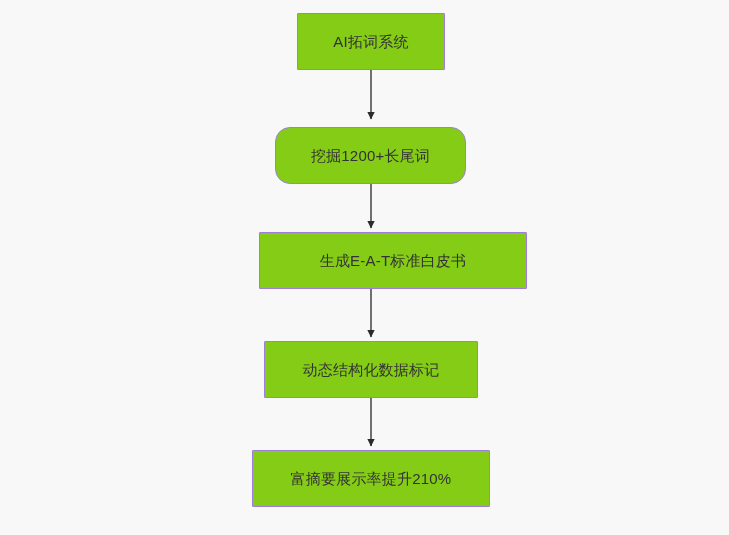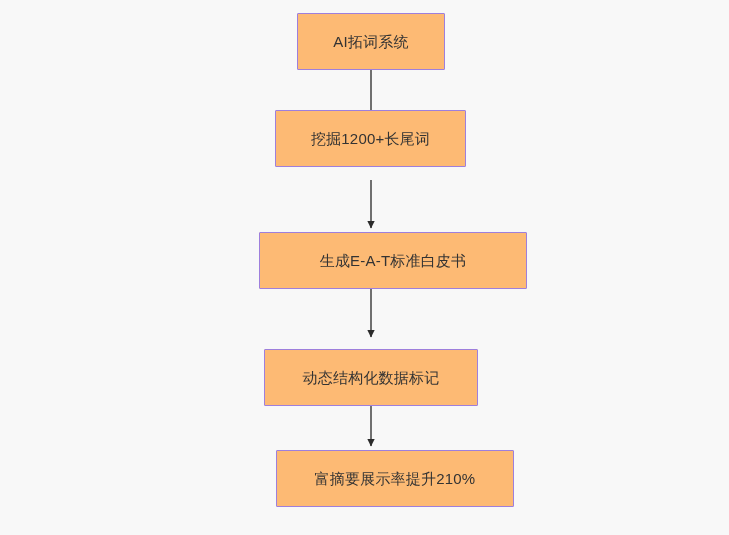--- a/index.html
+++ b/index.html
@@ -22,42 +22,42 @@
     position: absolute;
     left: 0;
     top: 0;
     width: 729px;
     height: 535px;
     pointer-events: none;
   }
   .node {
     position: absolute;
     box-sizing: border-box;
-    background: #fdba74;
+    background: #84cc16;
     border: 1px solid #9e7fdc;
     border-radius: 1px;
     display: flex;
     align-items: center;
     justify-content: center;
     color: #333333;
     font-size: 15px;
     line-height: 1.2;
     letter-spacing: 0.2px;
     white-space: nowrap;
   }
   .node-label {
     display: block;
     text-align: center;
   }
   
   #node-0 { left: 297px; top: 13px;  width: 148px; height: 57px; }
-  #node-1 { left: 275px; top: 110px; width: 191px; height: 57px; }
+  #node-1 { left: 275px; top: 127px; width: 191px; height: 57px; border-radius: 15px; }
   #node-2 { left: 259px; top: 232px; width: 268px; height: 57px; }
-  #node-3 { left: 264px; top: 341px; width: 214px; height: 57px; margin-top: 8px; }
-  #node-4 { left: 252px; top: 450px; width: 238px; height: 57px; margin-left: 24px; }
+  #node-3 { left: 264px; top: 341px; width: 214px; height: 57px; }
+  #node-4 { left: 252px; top: 450px; width: 238px; height: 57px; }
 </style>
 </head>
 <body>
 
 <div id="flowchart">
 
   <svg class="edge-layer" width="729" height="535" viewBox="0 0 729 535" xmlns="http://www.w3.org/2000/svg">
     <defs>
       <marker id="arrowhead" markerWidth="9" markerHeight="9" refX="7.5" refY="4.5" orient="auto" markerUnits="userSpaceOnUse">
         <path d="M0,0.6 L8,4.5 L0,8.4 z" fill="#2b2b2b"></path>

